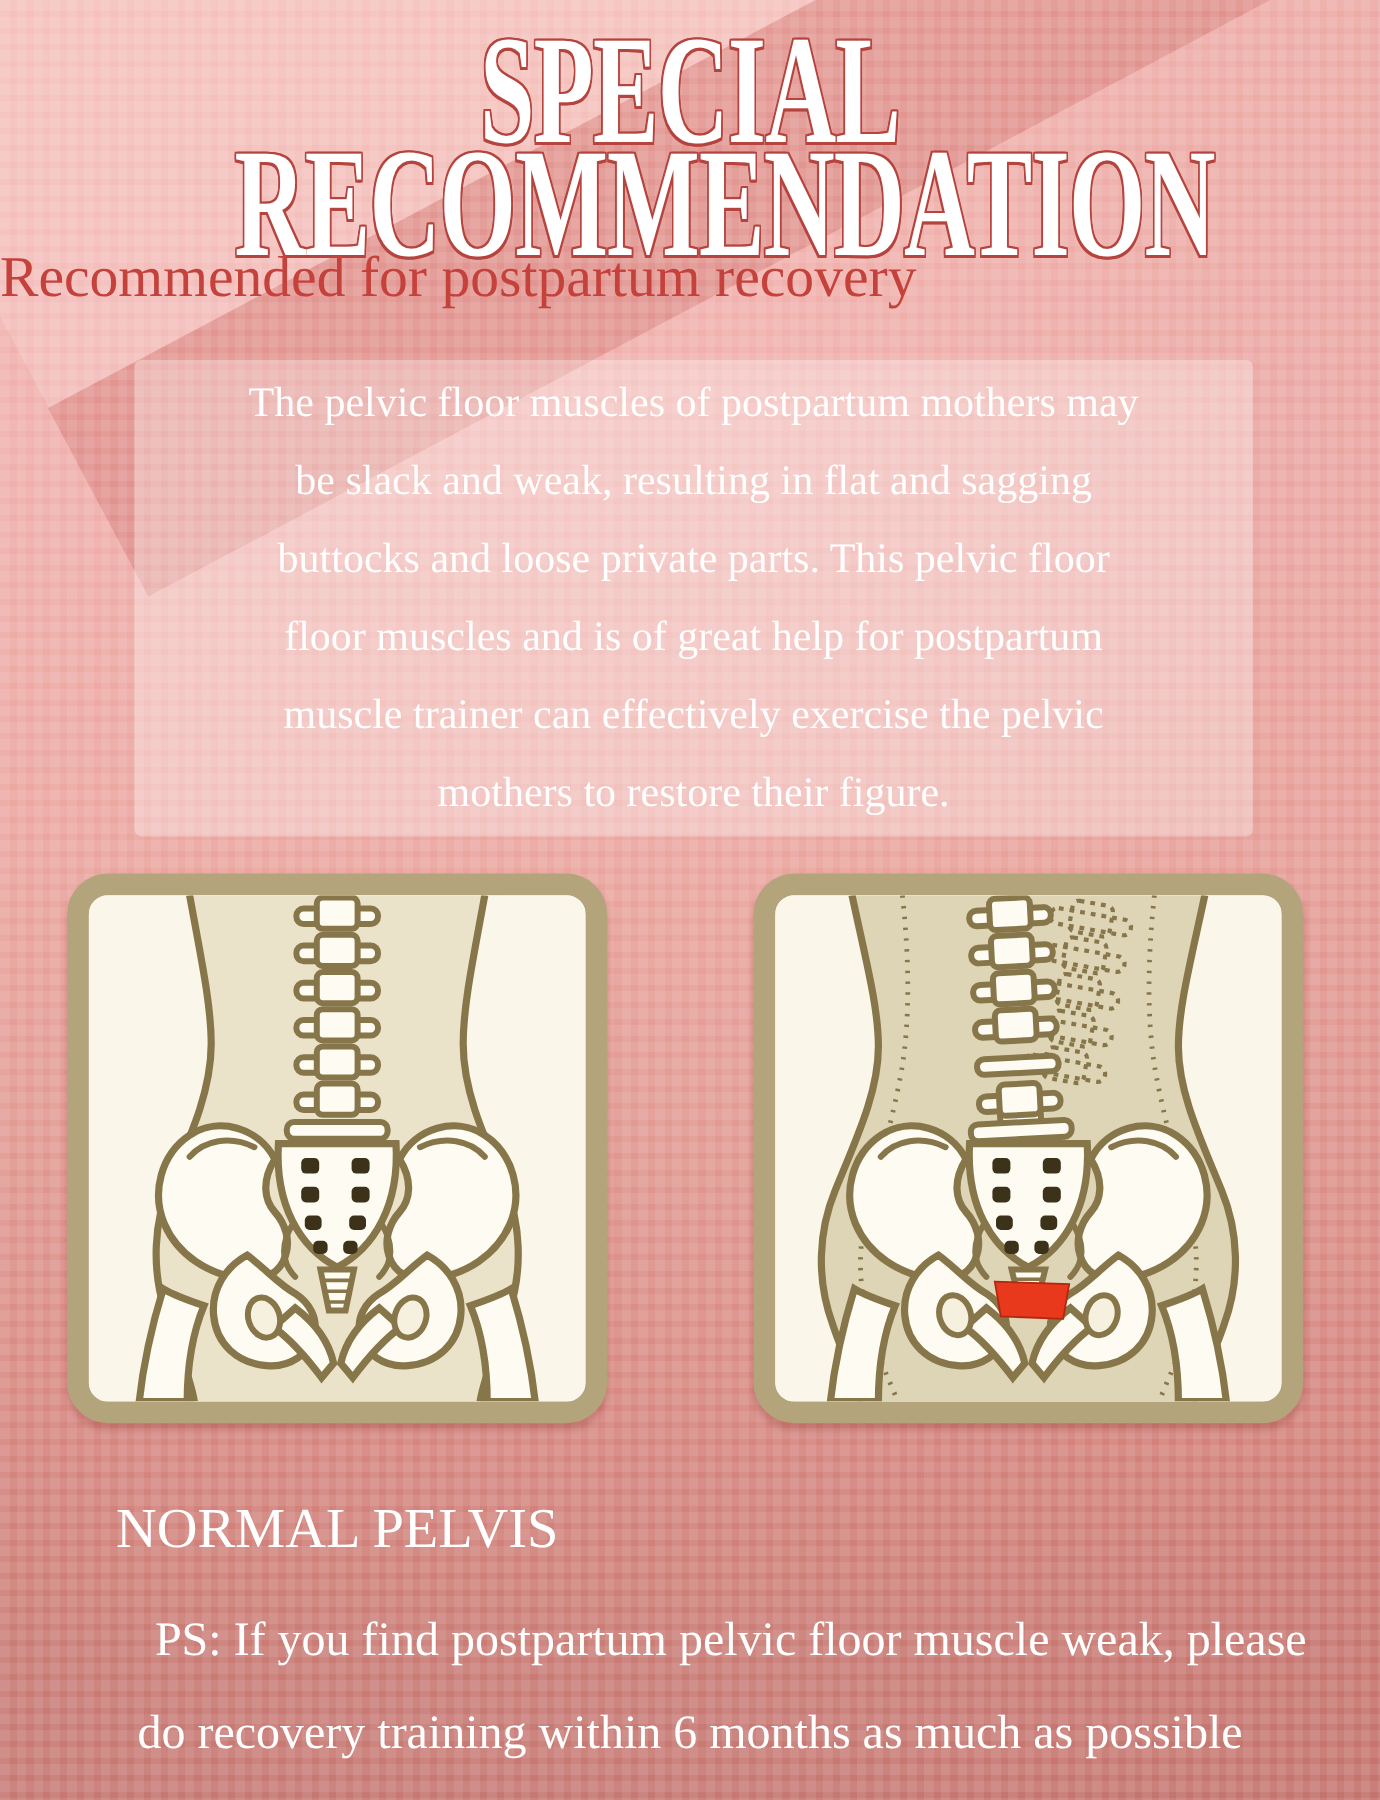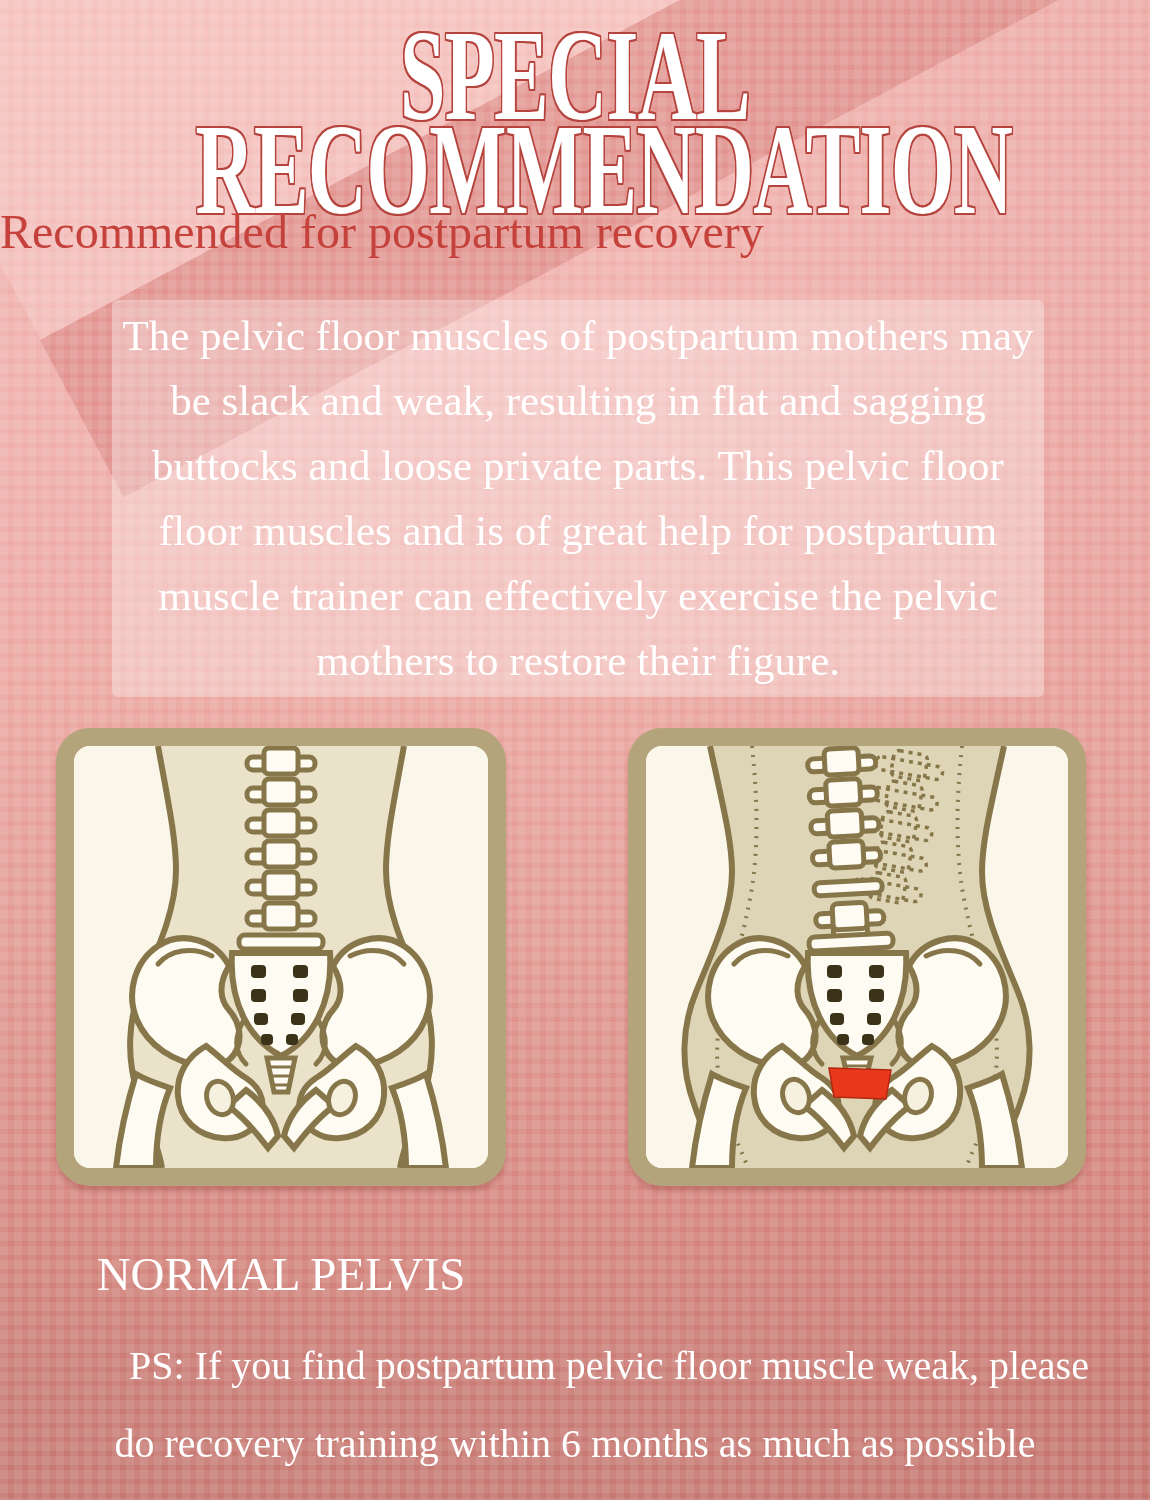--- a/index.html
+++ b/index.html
@@ -43,21 +43,21 @@
     white-space:nowrap;
   }
   .intro-box{
     position:absolute;left:112px;top:300px;width:932px;height:397px;
     background:rgba(255,255,255,0.30);
     border-radius:6px;
     box-sizing:border-box;
     padding-top:3px;
   }
   .intro-line{
-    text-align:center;color:#ffffff;font-size:43px;line-height:65px;
+    text-align:center;color:#ffffff;font-size:35px;line-height:65px;
     white-space:nowrap;
   }
   .panel{
     position:absolute;top:728px;height:458px;
     box-sizing:border-box;
     border:18px solid #b4a47c;border-radius:34px;
     background:#faf6ea;overflow:hidden;
     box-shadow:0 5px 5px rgba(140,55,48,0.28);
   }
   .panel svg{position:absolute;left:0;top:0;width:100%;height:100%;display:block;}

